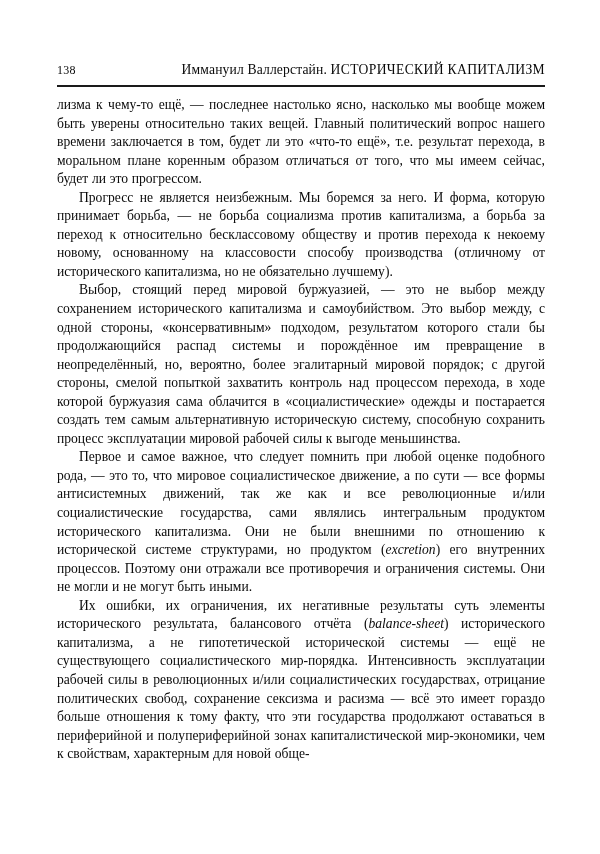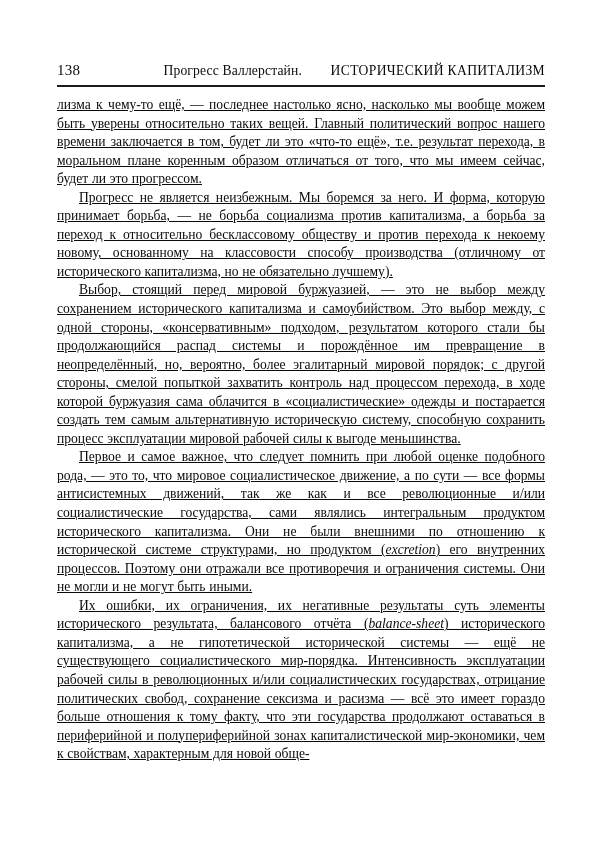--- a/index.html
+++ b/index.html
@@ -24,35 +24,34 @@
   .running-head {
     position: absolute;
     left: 57px;
     top: 62px;
     width: 488px;
     display: flex;
     align-items: baseline;
     justify-content: space-between;
   }
   .folio {
-    font-size: 15px;
+    font-size: 12px;
     letter-spacing: 0.3px;
     white-space: nowrap;
   }
   .head-title {
     font-size: 13.6px;
     white-space: nowrap;
     letter-spacing: 0.15px;
   }
   .head-title .author {
     text-transform: none;
   }
   .head-title .booktitle {
     letter-spacing: 0.35px;
-    margin-left: 25px;
   }
   .head-rule {
     position: absolute;
     left: 57px;
     top: 85px;
     width: 488px;
     height: 1.6px;
     background: #1a1a1a;
   }
   .body-col {
@@ -63,37 +62,36 @@
   }
   p.para {
     margin: 0;
     font-size: 13.6px;
     line-height: 18.55px;
     text-align: justify;
     text-justify: inter-word;
     text-indent: 22px;
     hyphens: manual;
     word-spacing: 0.02em;
-    text-decoration: underline;
   }
   p.para.noindent {
     text-indent: 0;
   }
   i {
     font-style: italic;
   }
 </style>
 </head>
 <body>
 
 <div class="page">
 
   <div class="running-head">
     <span class="folio">138</span>
-    <span class="head-title"><span class="author">Прогресс Валлерстайн.</span> <span class="booktitle">ИСТОРИЧЕСКИЙ КАПИТАЛИЗМ</span></span>
+    <span class="head-title"><span class="author">Иммануил Валлерстайн.</span> <span class="booktitle">ИСТОРИЧЕСКИЙ КАПИТАЛИЗМ</span></span>
   </div>
 
   <div class="head-rule"></div>
 
   <div class="body-col" id="body-col">
       <p class="para noindent">лизма к чему-то ещё, — последнее настолько ясно, насколько мы вообще можем быть уверены относительно таких вещей. Главный политический вопрос нашего времени заключается в том, будет ли это «что-то ещё», т.е. результат перехода, в моральном плане коренным образом отличаться от того, что мы имеем сейчас, будет ли это прогрессом.</p>
       <p class="para">Прогресс не является неизбежным. Мы боремся за него. И форма, которую принимает борьба, — не борьба социализма против капитализма, а борьба за переход к относительно бесклассовому обществу и против перехода к некоему новому, основанному на классовости способу производства (отличному от исторического капитализма, но не обязательно лучшему).</p>
       <p class="para">Выбор, стоящий перед мировой буржуазией, — это не выбор между сохранением исторического капитализма и самоубийством. Это выбор между, с одной стороны, «консервативным» подходом, результатом которого стали бы продолжающийся распад системы и порождённое им превращение в неопределённый, но, вероятно, более эгалитарный мировой порядок; с другой стороны, смелой попыткой захватить контроль над процессом перехода, в ходе которой буржуазия сама облачится в «социалистические» одежды и постарается создать тем самым альтернативную историческую систему, способную сохранить процесс эксплуатации мировой рабочей силы к выгоде меньшинства.</p>
       <p class="para">Первое и самое важное, что следует помнить при любой оценке подобного рода, — это то, что мировое социалистическое движение, а по сути — все формы антисистемных движений, так же как и все революционные и/или социалистические государства, сами являлись интегральным продуктом исторического капитализма. Они не были внешними по отношению к исторической системе структурами, но продуктом (<i>excretion</i>) его внутренних процессов. Поэтому они отражали все противоречия и ограничения системы. Они не могли и не могут быть иными.</p>
       <p class="para">Их ошибки, их ограничения, их негативные результаты суть элементы исторического результата, балансового отчёта (<i>balance-sheet</i>) исторического капитализма, а не гипотетической исторической системы — ещё не существующего социалистического мир-порядка. Интенсивность эксплуатации рабочей силы в революционных и/или социалистических государствах, отрицание политических свобод, сохранение сексизма и расизма — всё это имеет гораздо больше отношения к тому факту, что эти государства продолжают оставаться в периферийной и полупериферийной зонах капиталистической мир-экономики, чем к свойствам, характерным для новой обще-</p>

